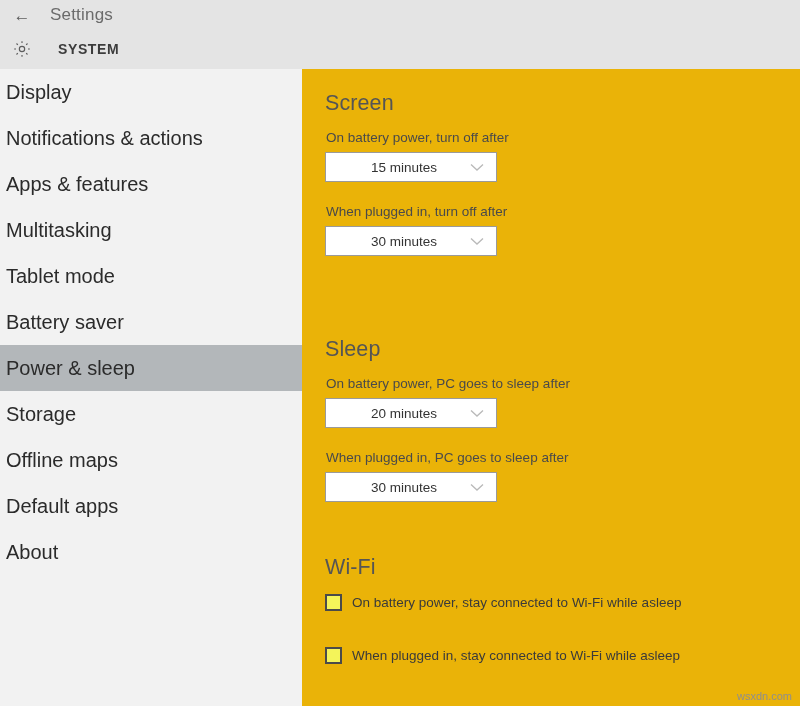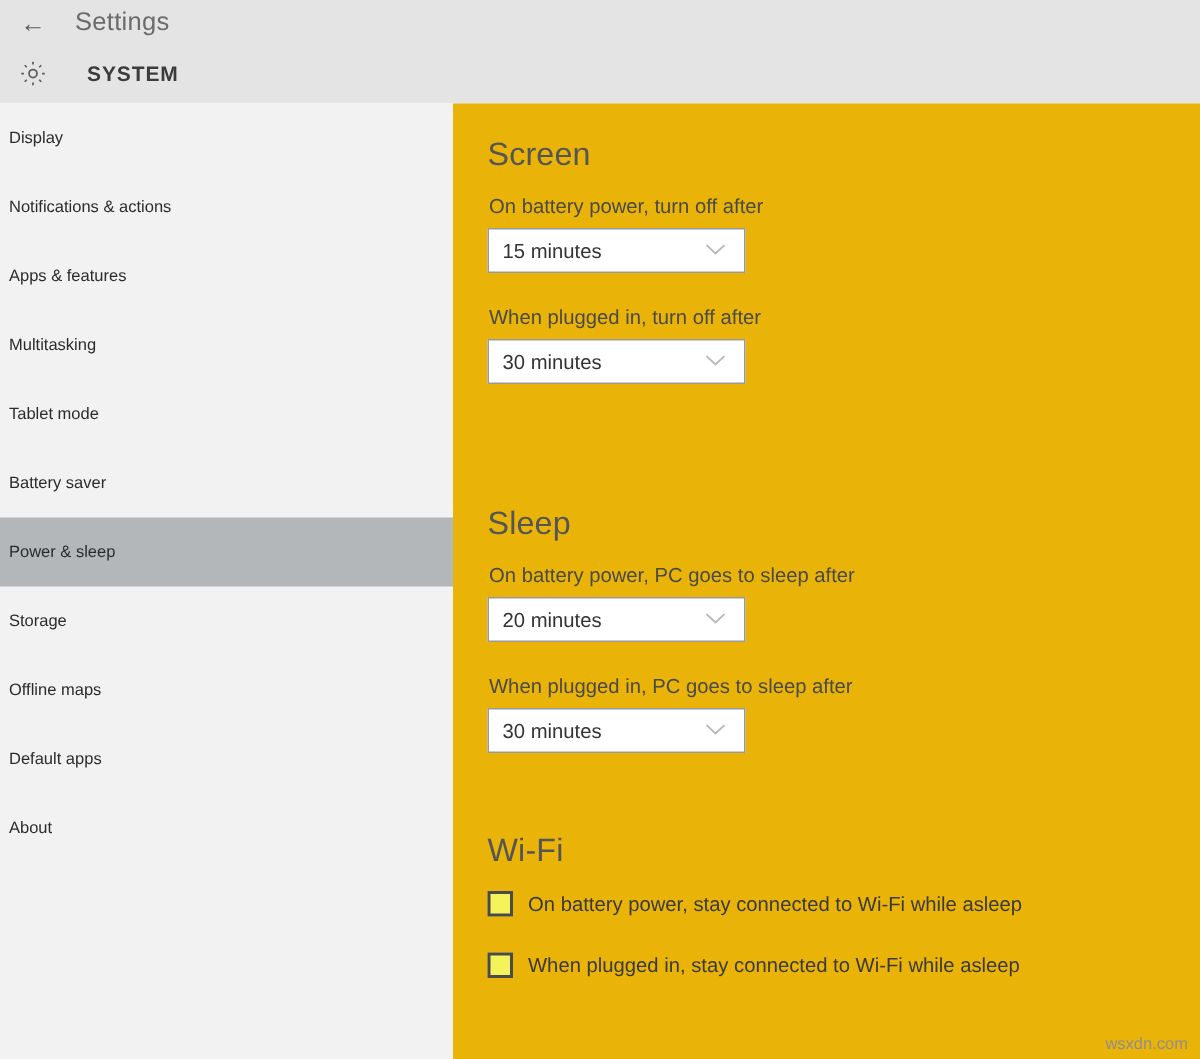--- a/index.html
+++ b/index.html
@@ -72,21 +72,21 @@
     left: 0; top: 69px;
     width: 302px; height: 637px;
     background: #f2f2f2;
   }
   .nav-item {
     height: 46px;
     display: flex;
     align-items: center;
     padding-left: 6px;
     box-sizing: border-box;
-    font-size: 11px;
+    font-size: 20px;
     color: #2b2b2b;
     cursor: pointer;
   }
   .nav-item.selected {
     background: #b3b7ba;
   }
 
   
   #main {
     position: absolute;
@@ -113,20 +113,21 @@
   .dropdown {
     position: relative;
     width: 172px;
     height: 30px;
     border: 1px solid #9a9a9a;
     background: #ffffff;
     box-sizing: border-box;
     display: flex;
     align-items: center;
     cursor: pointer;
+    padding-left: 36px;
   }
   .dropdown-value {
     font-size: 13.5px;
     color: #333333;
     padding-left: 9px;
   }
   .chev {
     position: absolute;
     right: 12px;
     top: 50%;
@@ -279,21 +280,21 @@
   </div>
 
   <div class="section" style="top:486px;">
     <h2 class="section-title">Wi-Fi</h2>
 
     <div class="check-row" style="margin-top:7px;">
       <span class="checkbox"></span>
       <span class="check-label">On battery power, stay connected to Wi-Fi while asleep</span>
     </div>
 
-    <div class="check-row" style="margin-top:24px;text-align:right;">
+    <div class="check-row" style="margin-top:36px;text-align:right;">
       <span class="checkbox"></span>
       <span class="check-label">When plugged in, stay connected to Wi-Fi while asleep</span>
     </div>
   </div>
 
 </div>
 
 <div id="watermark">wsxdn.com</div>
 
 </body></html>

